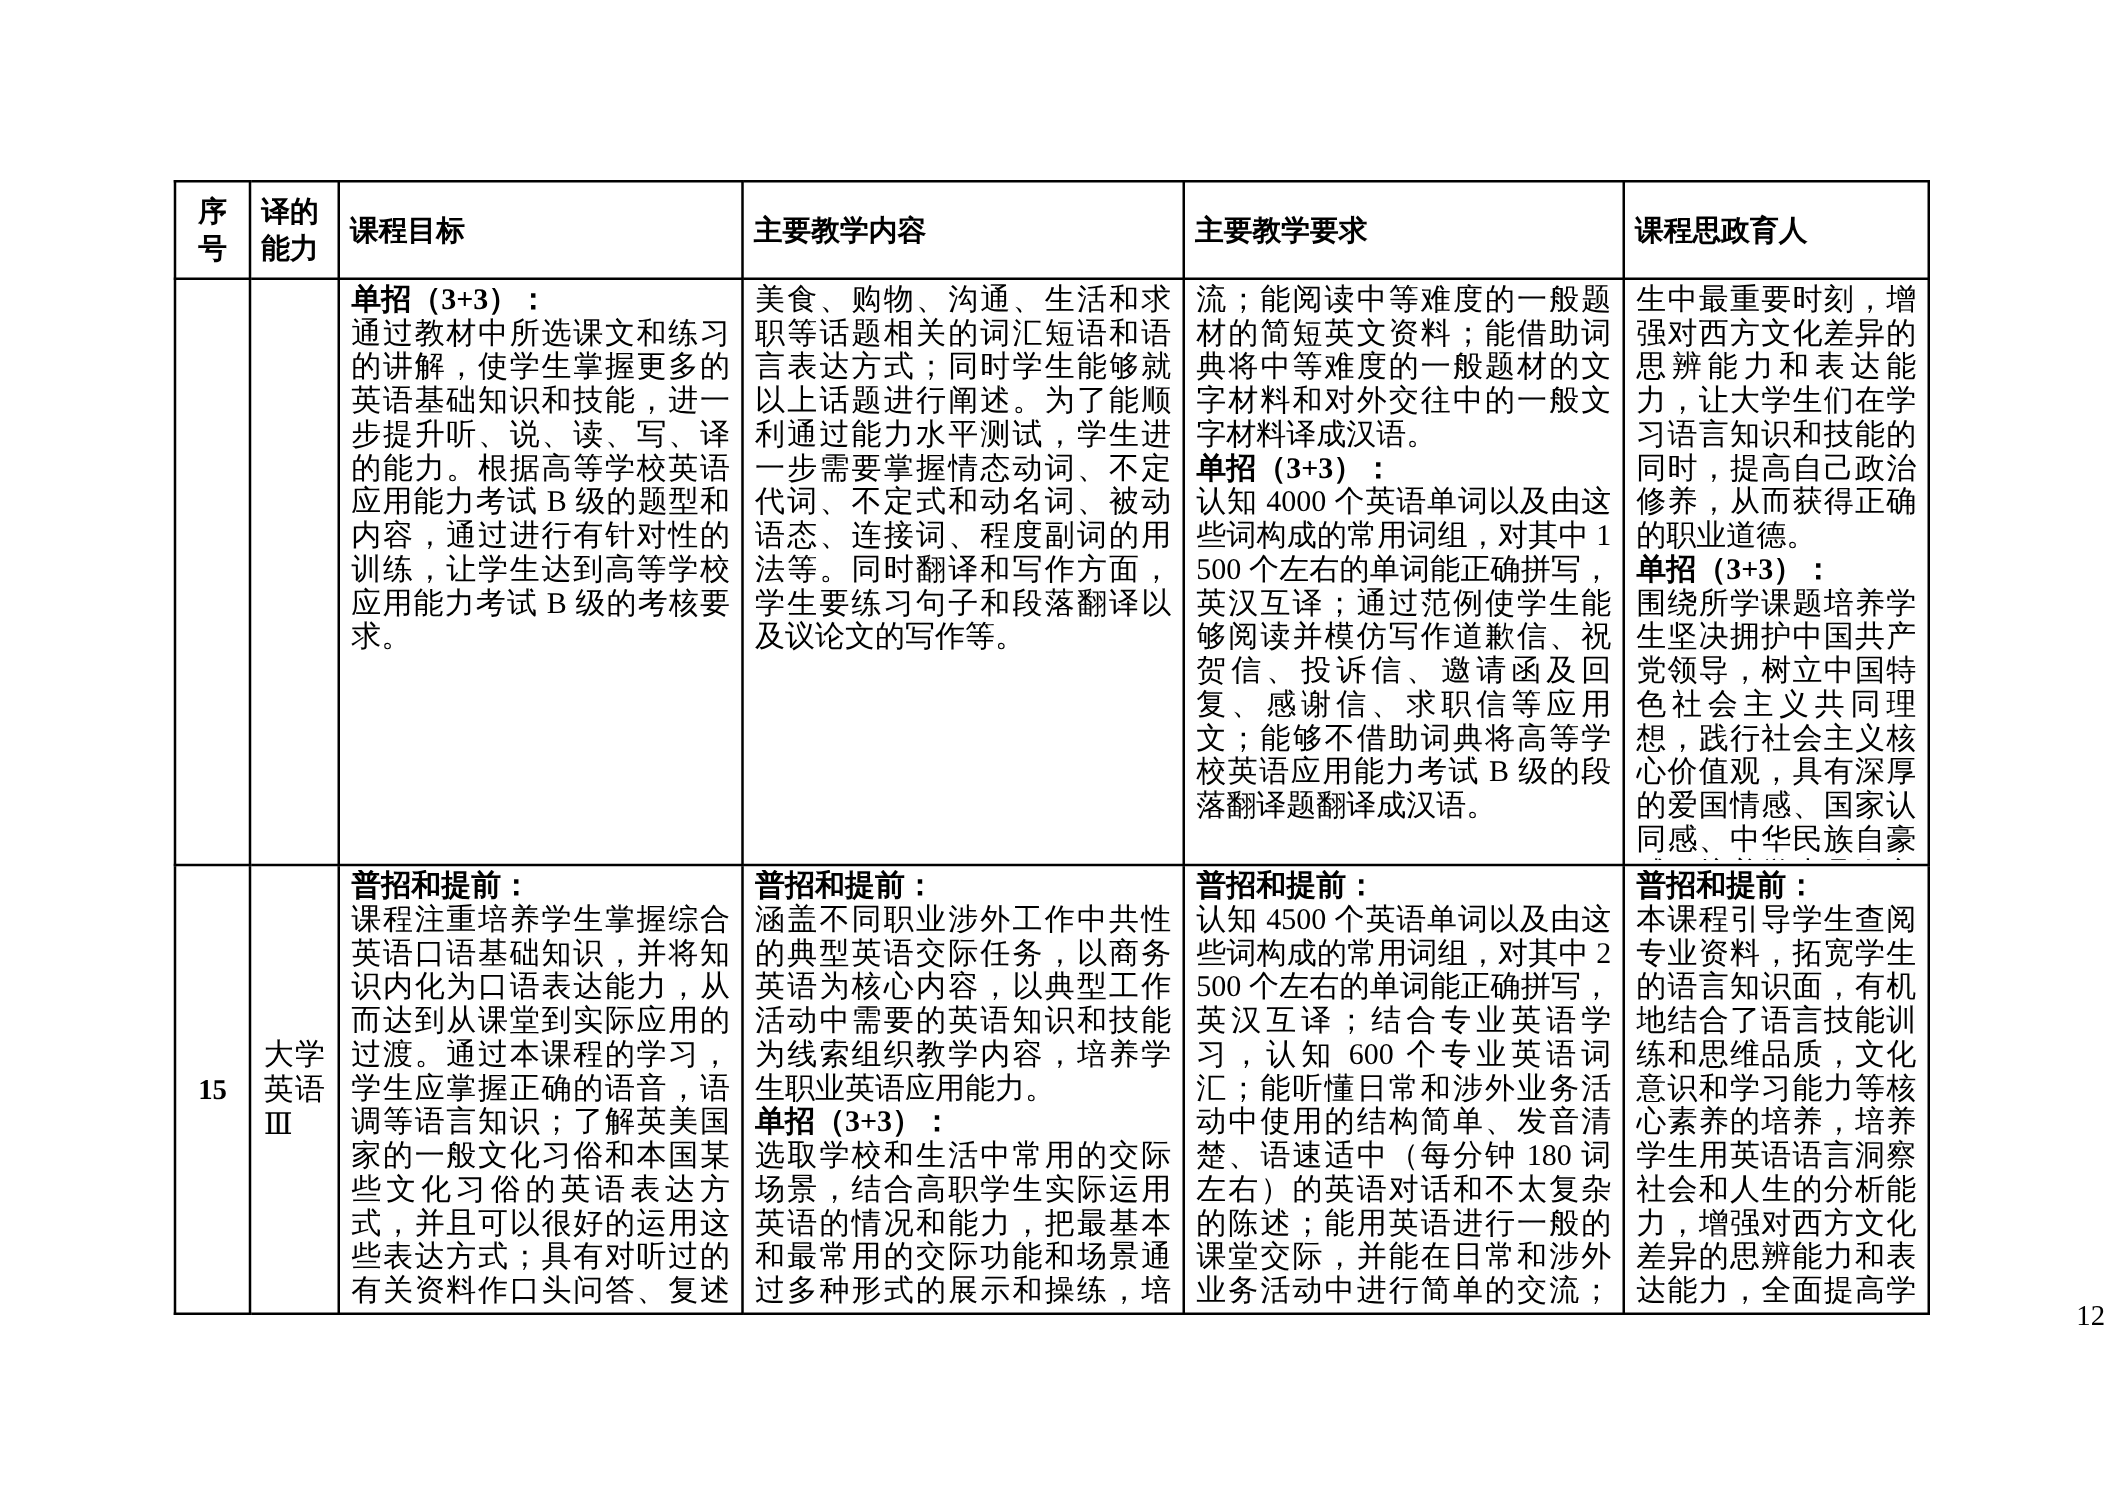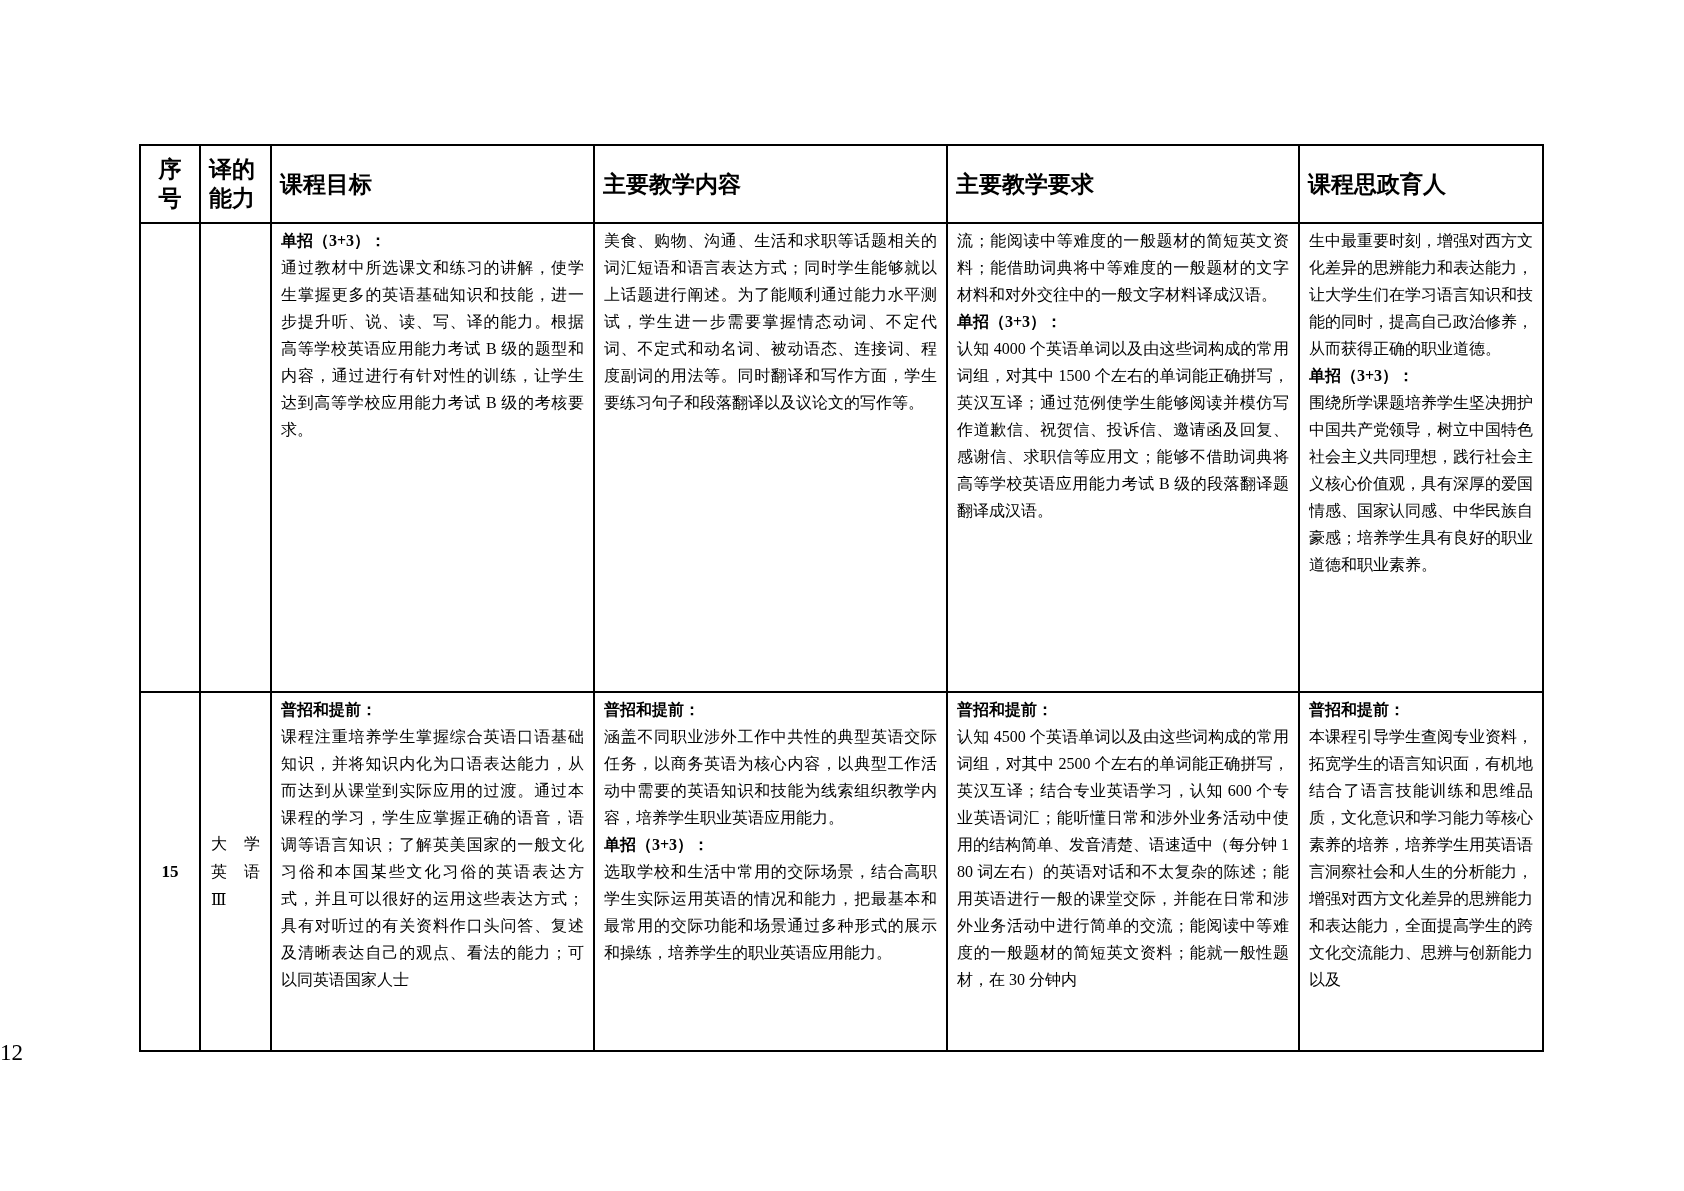--- a/index.html
+++ b/index.html
@@ -6,43 +6,44 @@
   body{
     width:1684px;height:1191px;position:relative;background:#ffffff;
     font-family:"Liberation Serif","DejaVu Serif",serif;color:#000;
   }
   .doc-table{
     position:absolute;left:139px;top:144px;width:1403px;
     border-collapse:collapse;table-layout:fixed;
   }
   .doc-table th,.doc-table td{
     border:2px solid #000;vertical-align:top;overflow:hidden;
-    font-size:16px;line-height:27px;word-break:break-all;
+    font-size:24px;line-height:27px;word-break:break-all;
   }
   .doc-table th{
     font-weight:bold;vertical-align:middle;text-align:left;
     padding:2px 8px;font-size:23px;line-height:29px;height:52px;
   }
   th.c-seq{text-align:center;padding:9px 2px;}
   th.c-seq .hdr-v{display:inline-block;width:1.15em;text-align:center;}
   col.c-seq{width:60px;} col.c-name{width:71px;} col.c-obj{width:323px;}
   col.c-cont{width:353px;} col.c-req{width:352px;} col.c-ideo{width:244px;}
   td.body-cell{padding:3px 9px 0 9px;text-align:justify;}
   tr.r1 td{height:464px;}
   tr.r2 td{height:354px;}
   .cellbox{overflow:hidden;}
   .r1 .cellbox{max-height:461px;}
   .r2 .cellbox{max-height:349px;}
   .sec-h{display:block;font-weight:bold;}
-  td.seq-cell{vertical-align:middle;text-align:center;font-weight:bold;font-size:17px;}
+  td.seq-cell{vertical-align:middle;text-align:center;font-weight:bold;font-size:23px;}
   td.name-cell{vertical-align:middle;padding:0 10px;border-radius:28px;}
   .name-line{display:block;text-align:justify;text-align-last:justify;line-height:28px;}
   .page-number{
-    position:absolute;left:0;right:0;top:1040px;text-align:left;
+    position:absolute;left:0;right:0;top:1040px;text-align:right;
     font-size:23px;
+    padding-left:44px;
   }
 </style>
 </head>
 <body>
 
 <table class="doc-table">
   <colgroup>
     <col class="c-seq">
       <col class="c-name">
       <col class="c-obj">

